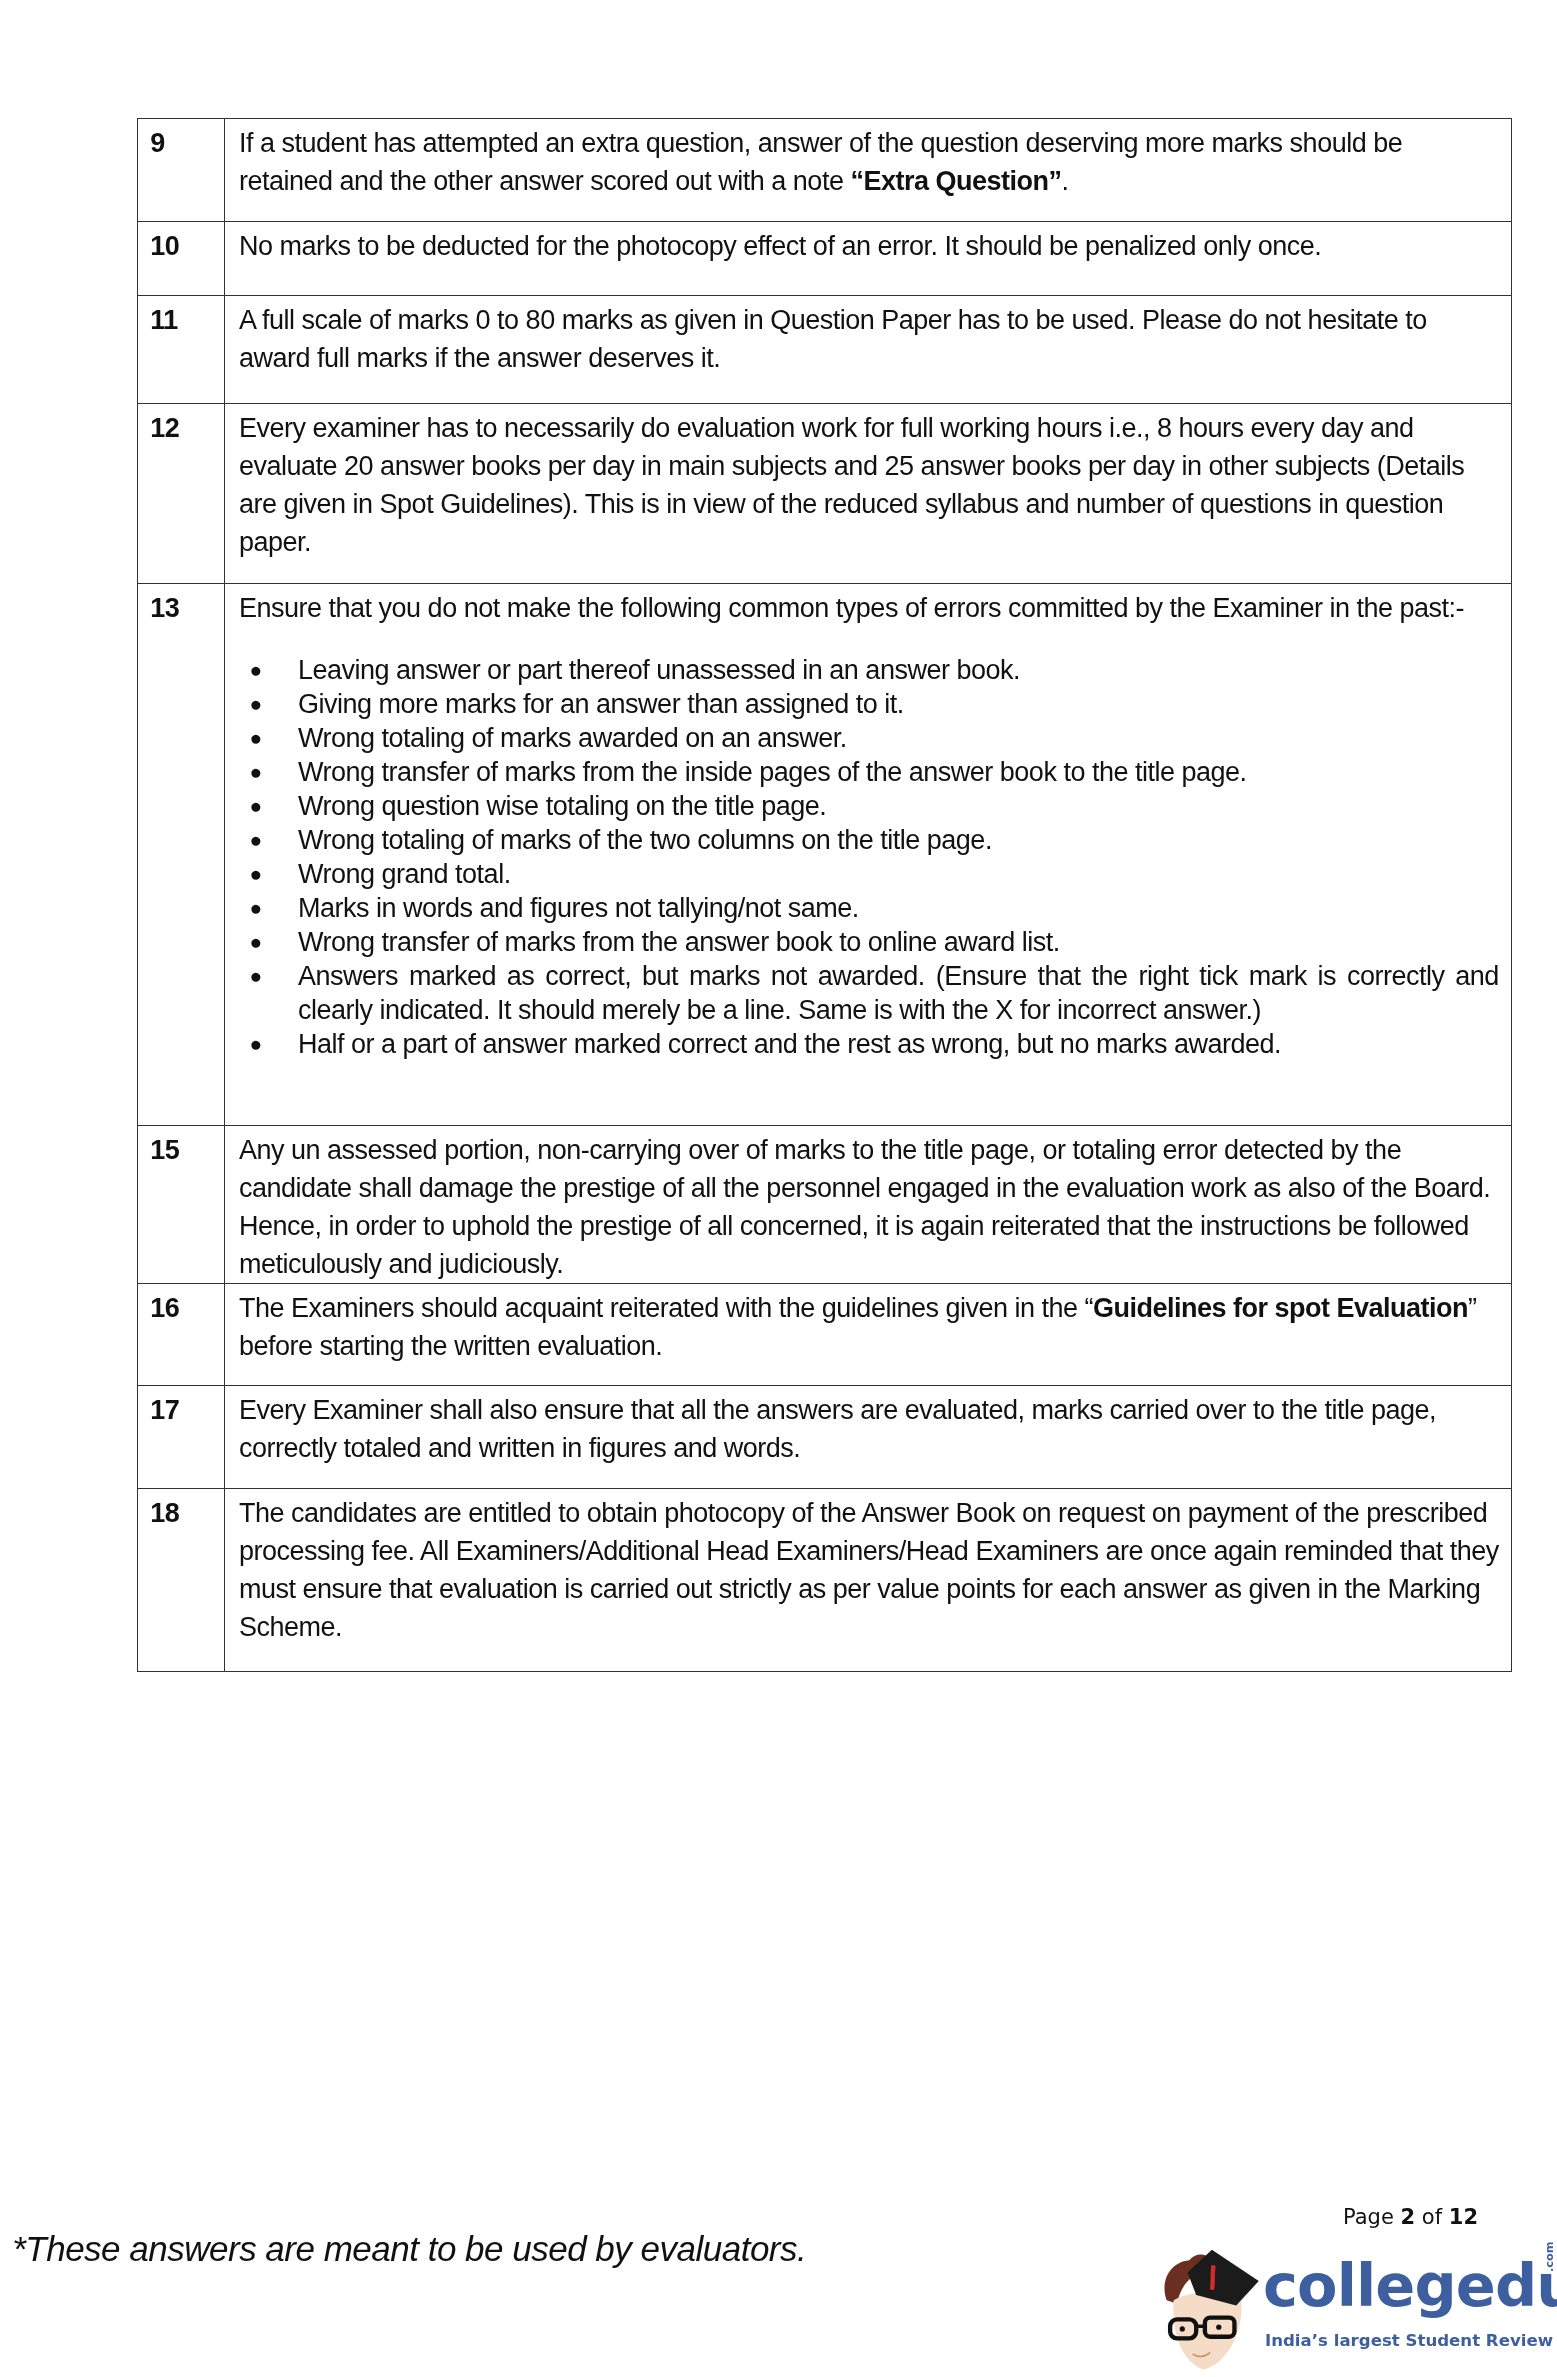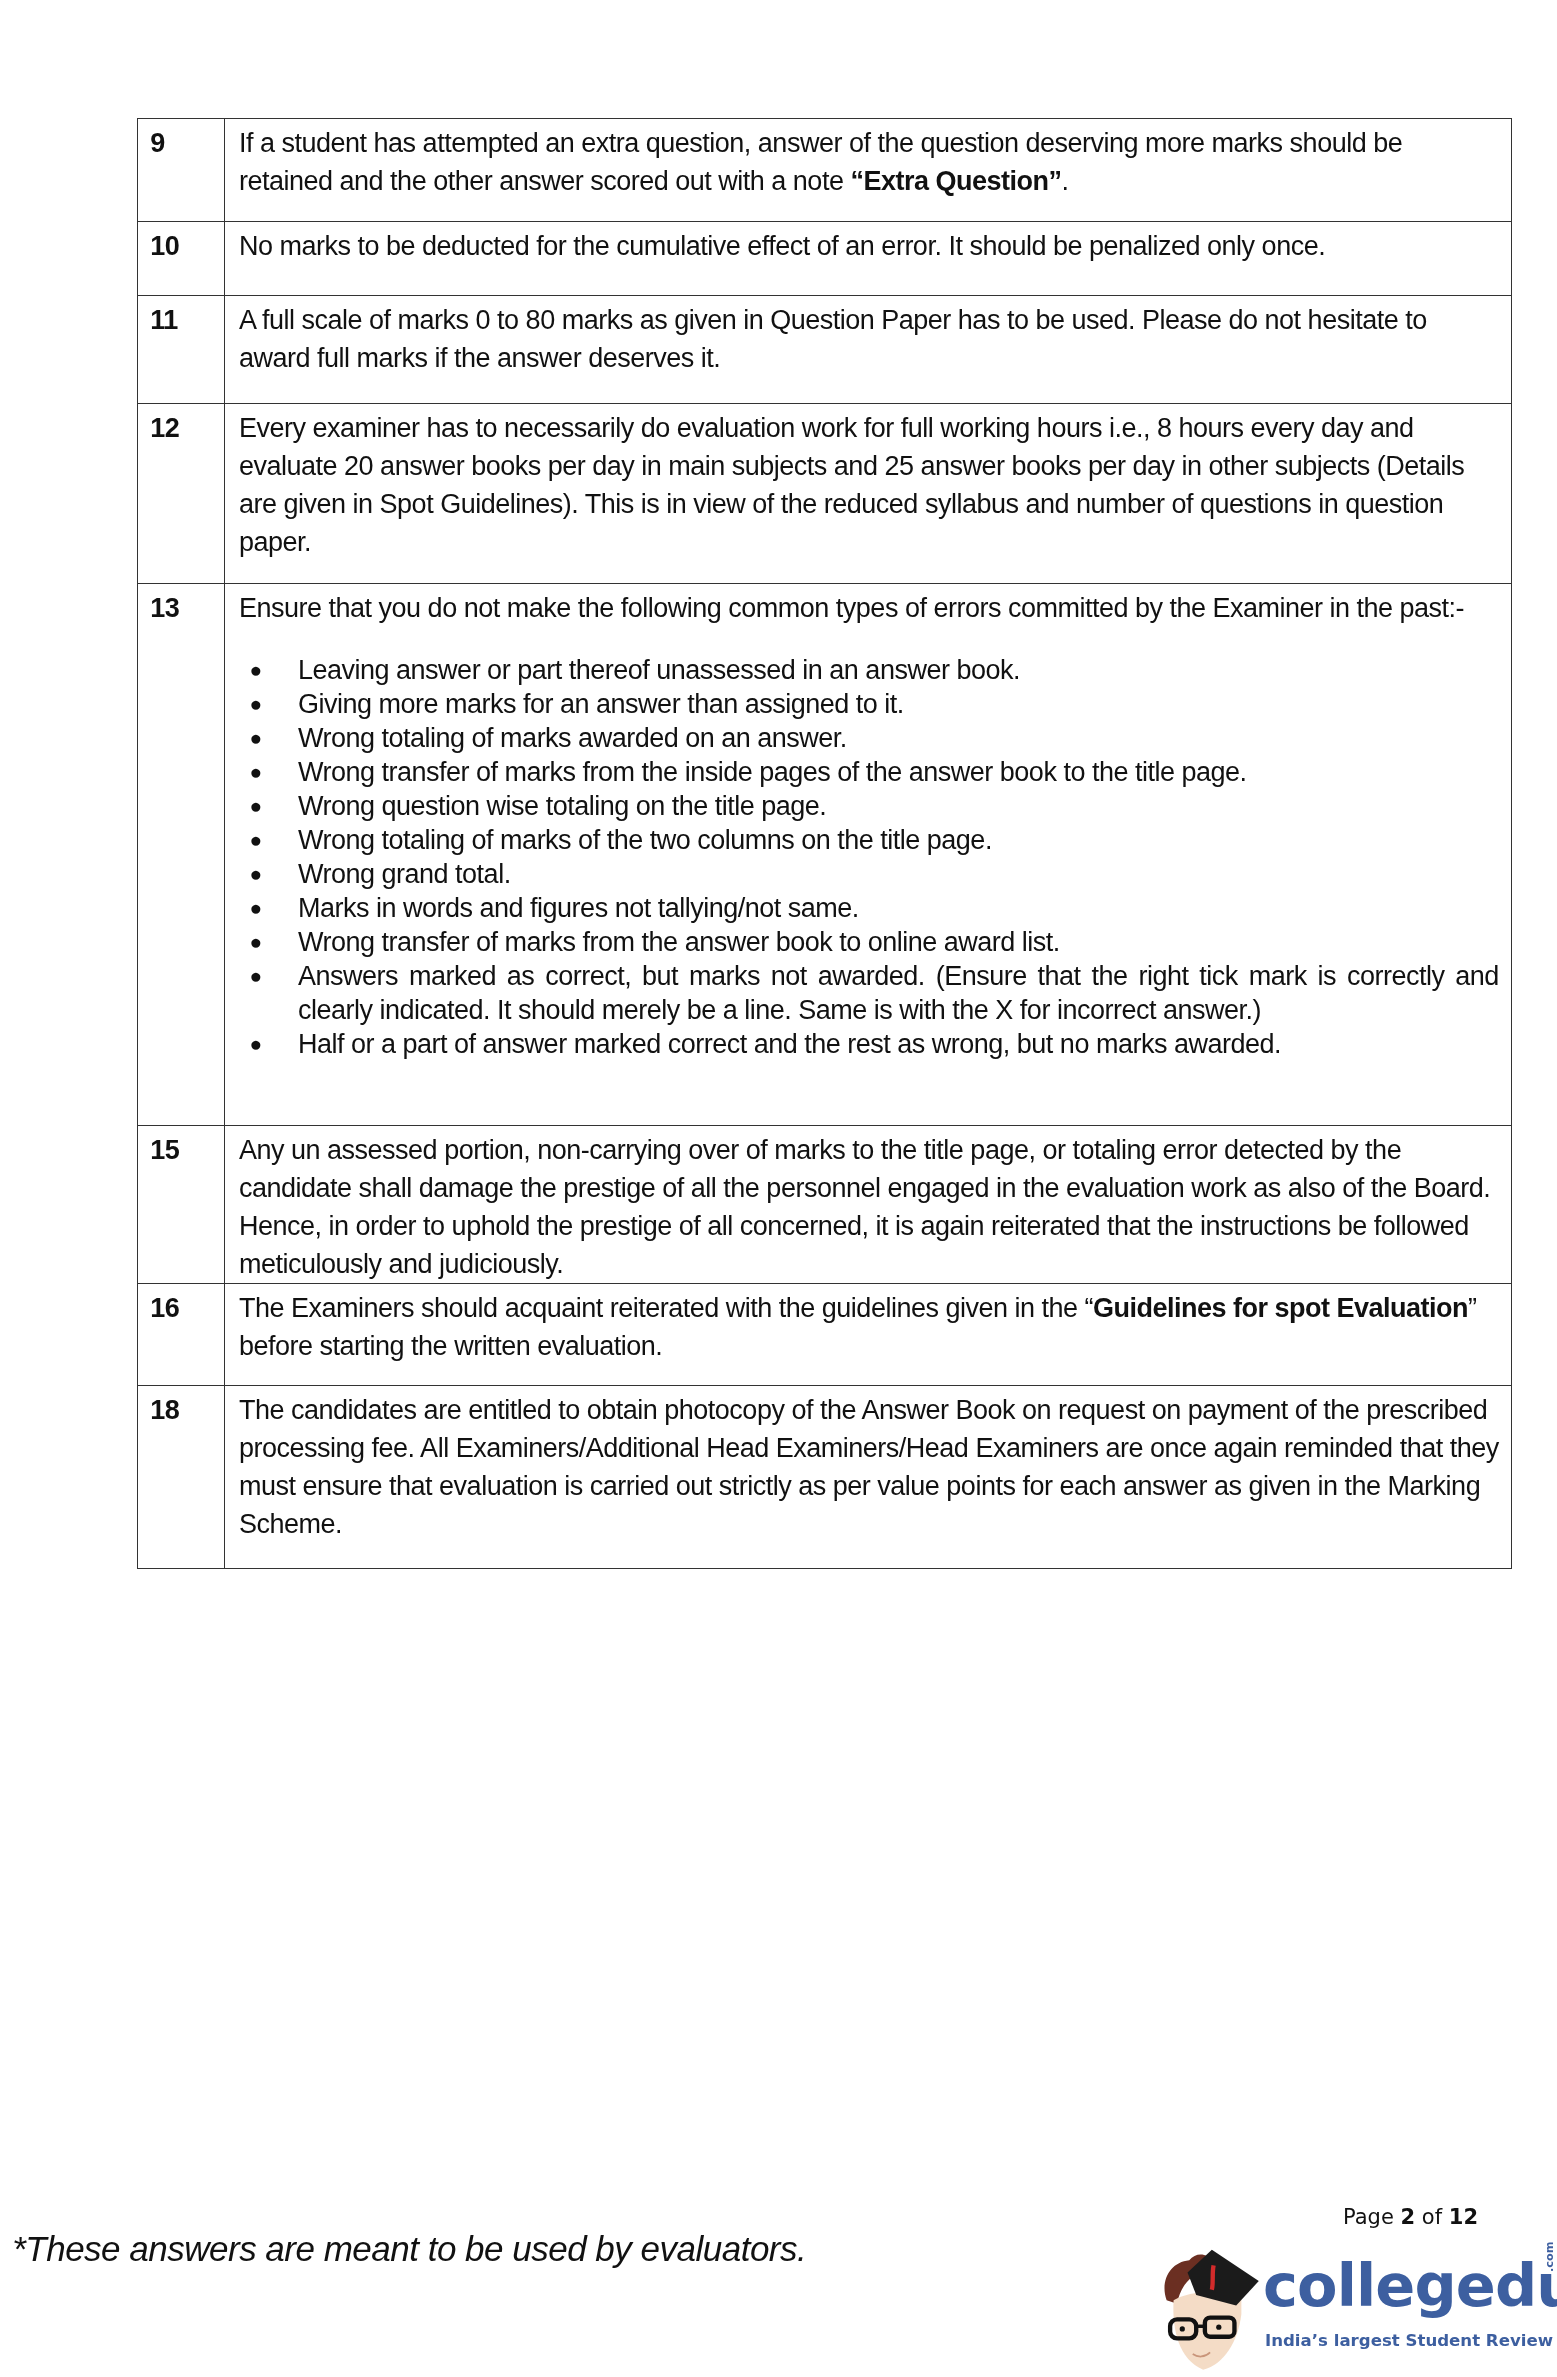--- a/index.html
+++ b/index.html
@@ -68,21 +68,21 @@
 
 <div class="sheet">
   <table class="guidelines">
     <tbody>
         <tr class="row-9">
       <td class="num">9</td>
       <td class="txt"><span>If a student has attempted an extra question, answer of the question deserving more marks should be retained and the other answer scored out with a note </span><b>“Extra Question”</b><span>.</span></td>
     </tr>
     <tr class="row-10">
       <td class="num">10</td>
-      <td class="txt">No marks to be deducted for the cumulative effect of an error. It should be penalized only once.</td>
+      <td class="txt">No marks to be deducted for the photocopy effect of an error. It should be penalized only once.</td>
     </tr>
     <tr class="row-11">
       <td class="num">11</td>
       <td class="txt">A full scale of marks 0 to 80 marks as given in Question Paper has to be used. Please do not hesitate to award full marks if the answer deserves it.</td>
     </tr>
     <tr class="row-12">
       <td class="num">12</td>
       <td class="txt">Every examiner has to necessarily do evaluation work for full working hours i.e., 8 hours every day and evaluate 20 answer books per day in main subjects and 25 answer books per day in other subjects (Details are given in Spot Guidelines). This is in view of the reduced syllabus and number of questions in question paper.</td>
     </tr>
     <tr class="row-13">
@@ -104,20 +104,24 @@
         </ul>
       </td>
     </tr>
     <tr class="row-15">
       <td class="num">15</td>
       <td class="txt">Any un assessed portion, non-carrying over of marks to the title page, or totaling error detected by the candidate shall damage the prestige of all the personnel engaged in the evaluation work as also of the Board. Hence, in order to uphold the prestige of all concerned, it is again reiterated that the instructions be followed meticulously and judiciously.</td>
     </tr>
     <tr class="row-16">
       <td class="num">16</td>
       <td class="txt"><span>The Examiners should acquaint reiterated with the guidelines given in the “</span><b>Guidelines for spot Evaluation</b><span>” before starting the written evaluation.</span></td>
+    </tr>
+    <tr class="row-17">
+      <td class="num">17</td>
+      <td class="txt">Every Examiner shall also ensure that all the answers are evaluated, marks carried over to the title page, correctly totaled and written in figures and words.</td>
     </tr>
     <tr class="row-18">
       <td class="num">18</td>
       <td class="txt">The candidates are entitled to obtain photocopy of the Answer Book on request on payment of the prescribed processing fee. All Examiners/Additional Head Examiners/Head Examiners are once again reminded that they must ensure that evaluation is carried out strictly as per value points for each answer as given in the Marking Scheme.</td>
     </tr>
   </tbody>
     </table>
 </div>
 
 <div class="page-num">

